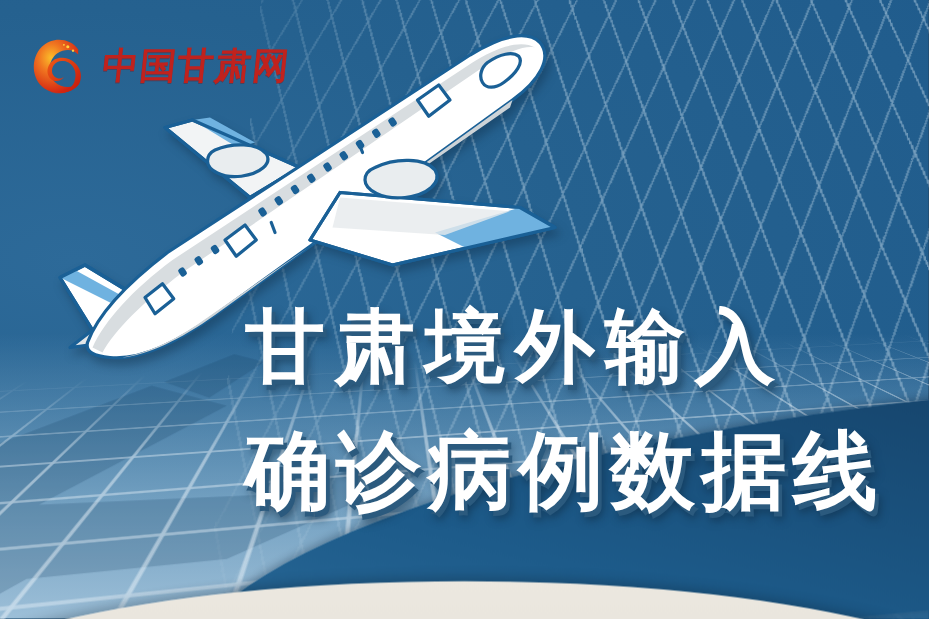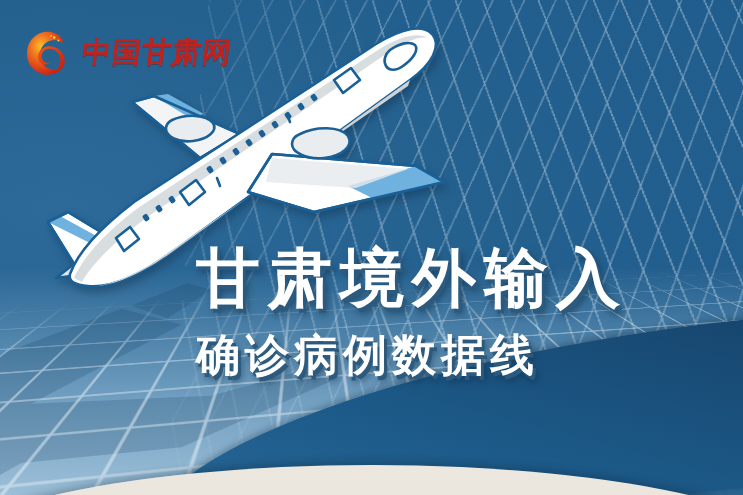--- a/index.html
+++ b/index.html
@@ -130,21 +130,21 @@
     font-family:"DejaVu Sans","Liberation Sans",sans-serif;
     font-weight:700;
     color:#ffffff;
     line-height:1.02;
     white-space:nowrap;
     text-shadow:
       3px 4px 0 #2b5a7e,
       4px 6px 7px rgba(12,38,60,.55);
   }
   .hl-1{font-size:64px;letter-spacing:8px;}
-  .hl-2{font-size:44px;letter-spacing:5px;margin-top:22px;}
+  .hl-2{font-size:68px;letter-spacing:5px;margin-top:32px;}
 </style>
 </head>
 <body>
 
 <div class="banner">
 
   <div class="bg-base"></div>
   <div class="bg-lowerglow"></div>
   <div class="mesh-right"></div>
 

